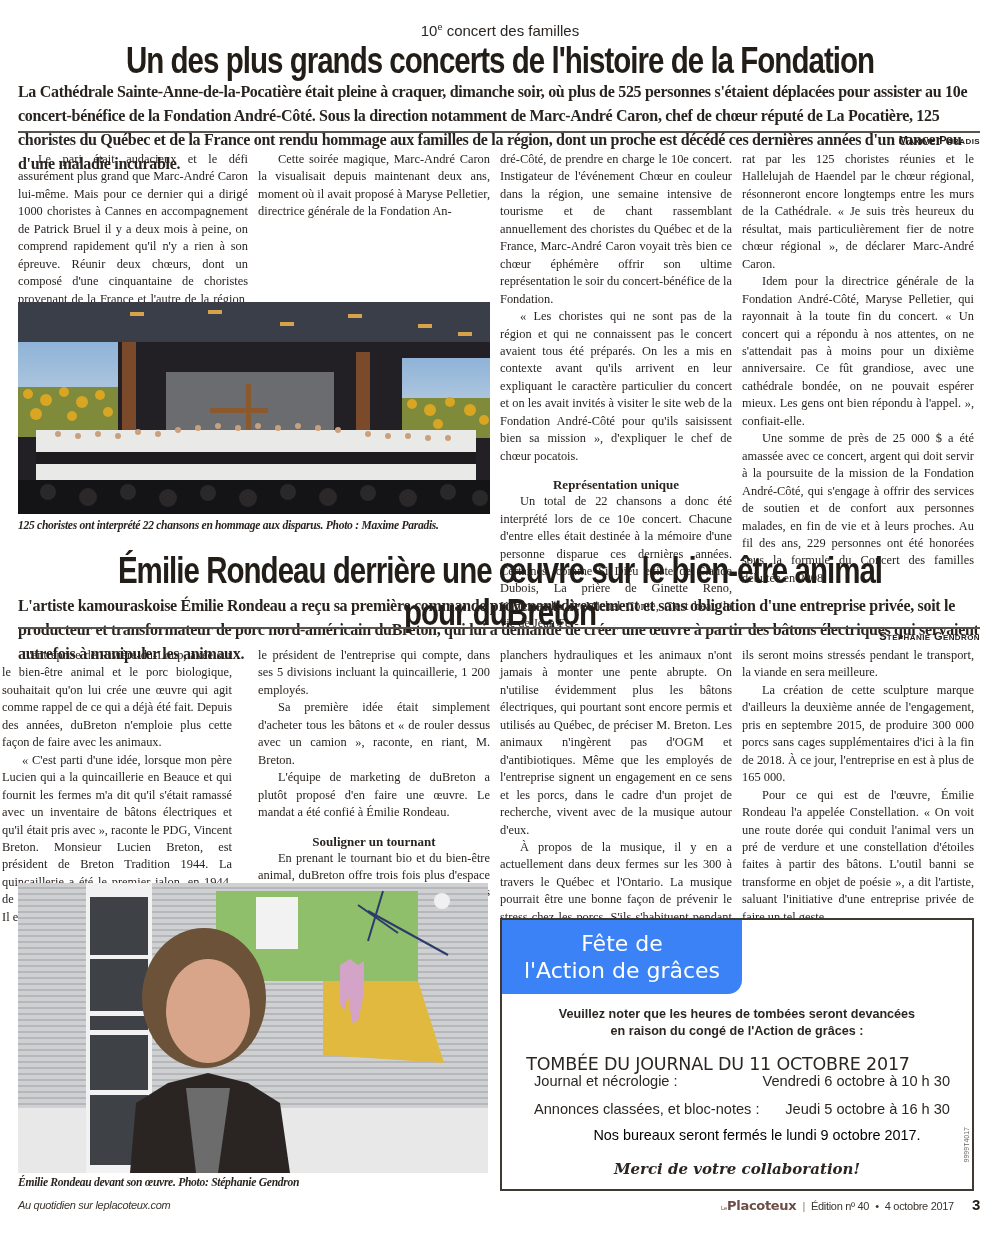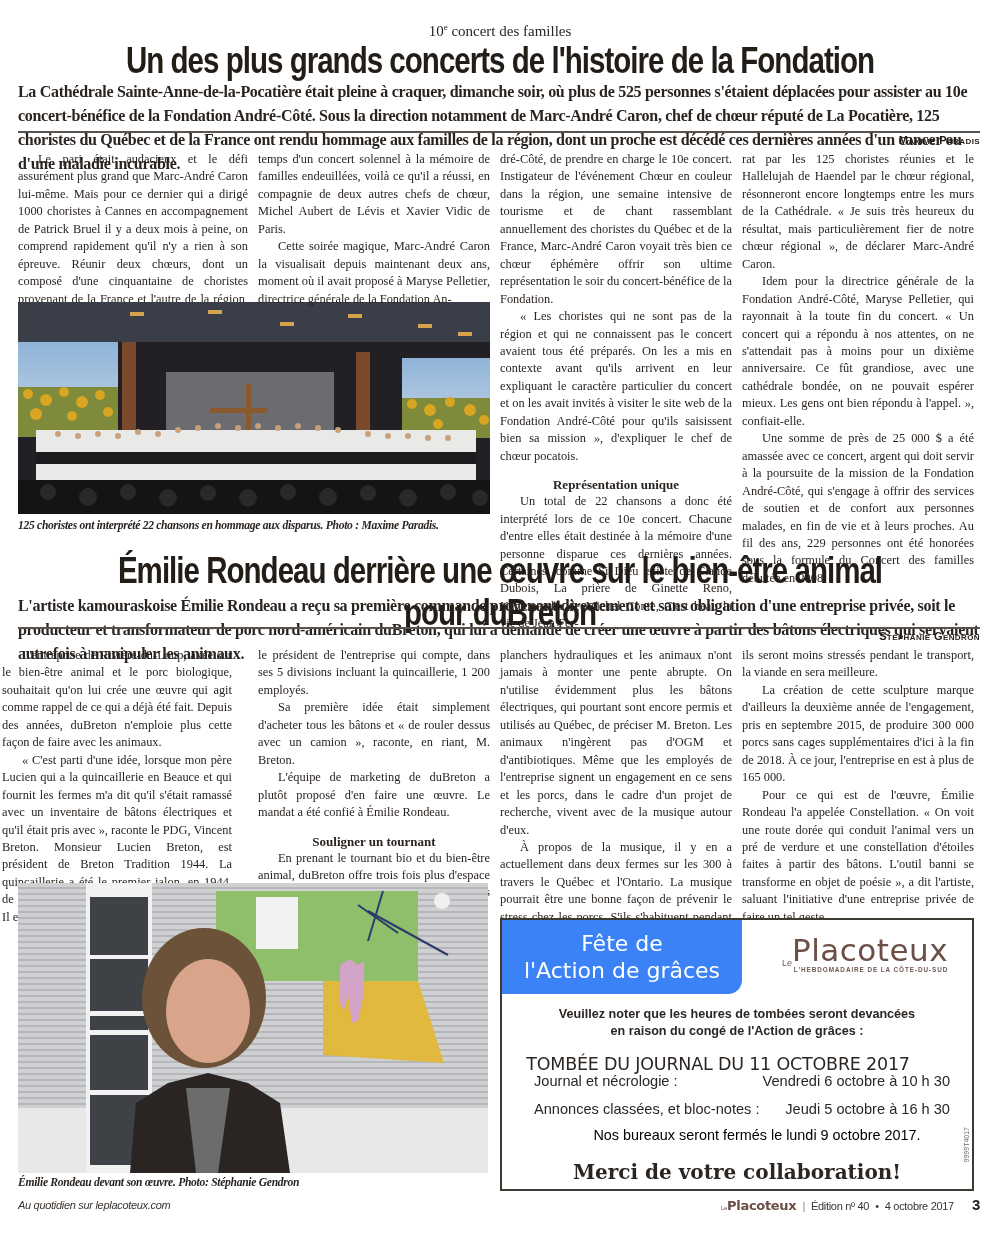--- a/index.html
+++ b/index.html
@@ -1,21 +1,21 @@
 <!DOCTYPE html>
 <html><head>
 <meta charset="utf-8">
 <style>
   * { box-sizing: border-box; margin: 0; padding: 0; }
   html, body { width: 1000px; height: 1238px; background: #ffffff; overflow: hidden; }
   body { position: relative; color: #2a2420; font-family: "Liberation Serif", serif; }
 
   .abs { position: absolute; }
 
-  .kicker { left: 0; width: 1000px; top: 22px; text-align: center; font-family: Liberation Serif, serif; font-size: 15px; color: #2b2622; }
+  .kicker { left: 0; width: 1000px; top: 22px; text-align: center; font-family: Liberation Sans, sans-serif; font-size: 15px; color: #2b2622; }
   .kicker sup { font-size: 9px; }
   .headline { left: 0; width: 1000px; text-align: center; font-family: "Liberation Sans", sans-serif; font-weight: bold; color: #231d18; letter-spacing: -1.2px; transform: scaleX(0.82); transform-origin: center; }
   .h1 { top: 40px; font-size: 36px; }
   .h2 { top: 550px; font-size: 36px; }
 
   .lede { left: 18px; width: 962px; font-family: Liberation Serif, serif; font-weight: bold; font-size: 16px; line-height: 24px; color: #2a2420; letter-spacing: -0.3px; }
   .lede1 { top: 80px; }
   .lede2 { top: 594px; }
 
   .rule { left: 18px; width: 962px; height: 2px; background: #5a524c; }
@@ -55,21 +55,21 @@
   .ad-logo { position: absolute; left: 268px; top: 12px; width: 190px; text-align: center; }
   .ad-logo .le { font-family: "Liberation Sans", sans-serif; font-size: 9px; color: #6b5a52; vertical-align: bottom; }
   .ad-logo .name { font-family: "DejaVu Sans", sans-serif; font-size: 31px; color: #6b4e46; letter-spacing: 0.5px; }
   .ad-logo .tag { display: block; font-family: "Liberation Sans", sans-serif; font-weight: bold; font-size: 6.4px; letter-spacing: 0.9px; color: #6b5a52; margin-top: -2px; padding-left: 12px; }
   .ad-note { position: absolute; left: 0; width: 470px; top: 86px; text-align: center; font-family: "Liberation Sans", sans-serif; font-weight: bold; font-size: 12.6px; line-height: 17px; color: #2c2622; }
   .ad-big { position: absolute; left: 0; width: 432px; top: 134px; text-align: center; font-family: "DejaVu Sans", sans-serif; font-size: 17.5px; color: #2c2622; letter-spacing: -0.2px; }
   .ad-row { position: absolute; left: 32px; width: 416px; font-family: "Liberation Sans", sans-serif; font-size: 14.6px; color: #2c2622; display: flex; justify-content: space-between; }
   .ad-row1 { top: 153px; gap: 18px; }
   .ad-row2 { top: 181px; }
   .ad-closed { position: absolute; left: 0; width: 510px; top: 207px; text-align: center; font-family: "Liberation Sans", sans-serif; font-size: 14.4px; color: #000000; }
-  .ad-thanks { position: absolute; left: 0; width: 470px; top: 240px; text-align: center; font-family: "DejaVu Serif", serif; font-weight: bold; font-size: 20px; color: #2c2622; }
+  .ad-thanks { position: absolute; left: 0; width: 470px; top: 240px; text-align: center; font-family: "DejaVu Serif", serif; font-style: italic; font-weight: bold; font-size: 15px; color: #2c2622; }
   .ad-code { position: absolute; right: 2px; top: 200px; font-family: "Liberation Sans", sans-serif; font-size: 7px; color: #666; transform: rotate(-90deg); transform-origin: right bottom; white-space: nowrap; }
 
   
   .footer-left { left: 18px; top: 1199px; font-family: "Liberation Sans", sans-serif; font-style: italic; font-size: 11px; color: #3a332e; letter-spacing: -0.3px; }
   .footer-right { right: 20px; top: 1196px; display: flex; align-items: baseline; gap: 6px; font-family: "Liberation Sans", sans-serif; font-size: 11px; color: #3a332e; letter-spacing: -0.3px; }
   .footer-right .le { font-size: 6px; color: #6b4e46; }
   .footer-right .brand { font-family: "DejaVu Sans", sans-serif; font-weight: bold; font-size: 13px; color: #6b4e46; margin-left: -6px; }
   .footer-right .sep { color: #8a817b; }
   .footer-right .page { font-weight: bold; font-size: 15px; margin-left: 12px; color: #231d18; }
 </style>
@@ -170,21 +170,20 @@
         <circle cx="350" cy="191" r="8"></circle>
         <circle cx="390" cy="196" r="9"></circle>
         <circle cx="430" cy="190" r="8"></circle>
         <circle cx="462" cy="196" r="8"></circle>
     </g>
   </svg>
 </div>
 <div class="abs caption cap1">125 choristes ont interprété 22 chansons en hommage aux disparus. Photo : Maxime Paradis.</div>
 
 <div class="abs col c2a">
-  <p class="noindent">temps d'un concert solennel à la mémoire de familles endeuillées, voilà ce qu'il a réussi, en compagnie de deux autres chefs de chœur, Michel Aubert de Lévis et Xavier Vidic de Paris.</p>
   <p>Cette soirée magique, Marc-André Caron la visualisait depuis maintenant deux ans, moment où il avait proposé à Maryse Pelletier, directrice générale de la Fondation An-</p>
 </div>
 
 <div class="abs col c3a">
   <p class="noindent">dré-Côté, de prendre en charge le 10e concert. Instigateur de l'événement Chœur en couleur dans la région, une semaine intensive de tourisme et de chant rassemblant annuellement des choristes du Québec et de la France, Marc-André Caron voyait très bien ce chœur éphémère offrir son ultime représentation le soir du concert-bénéfice de la Fondation.</p>
   <p>« Les choristes qui ne sont pas de la région et qui ne connaissent pas le concert avaient tous été préparés. On les a mis en contexte avant qu'ils arrivent en leur expliquant le caractère particulier du concert et on les avait invités à visiter le site web de la Fondation André-Côté pour qu'ils saisissent bien sa mission », d'expliquer le chef de chœur pocatois.</p>
   <h3>Représentation unique</h3>
   <p>Un total de 22 chansons a donc été interprété lors de ce 10e concert. Chacune d'entre elles était destinée à la mémoire d'une personne disparue ces dernières années. Certaines, comme Si Dieu existe de Claude Dubois, La prière de Ginette Reno, Kamouraska de Michel Conte, C'est beau la vie de Jean Fer-</p>
 </div>
 
@@ -257,24 +256,20 @@
     <path d="M168,205 L212,205 L200,290 L178,290 Z" fill="#6d6c6d"></path>
   </svg>
 </div>
 <div class="abs caption cap2">Émilie Rondeau devant son œuvre. Photo: Stéphanie Gendron</div>
 
 <div class="abs ad">
   <div class="ad-tab">
     <div>Fête de</div>
     <div>l'Action de grâces</div>
   </div>
-  <div class="ad-logo">
-    <span class="le">Le</span><span class="name">Placoteux</span>
-    <span class="tag">L'HEBDOMADAIRE DE LA CÔTE-DU-SUD</span>
-  </div>
   <div class="ad-note">
     <div>Veuillez noter que les heures de tombées seront devancées</div>
     <div>en raison du congé de l'Action de grâces :</div>
   </div>
   <div class="ad-big">TOMBÉE DU JOURNAL DU 11 OCTOBRE 2017</div>
   <div class="ad-row ad-row1">
     <span>Journal et nécrologie :</span>
     <span>Vendredi 6 octobre à 10 h 30</span>
   </div>
   <div class="ad-row ad-row2">

